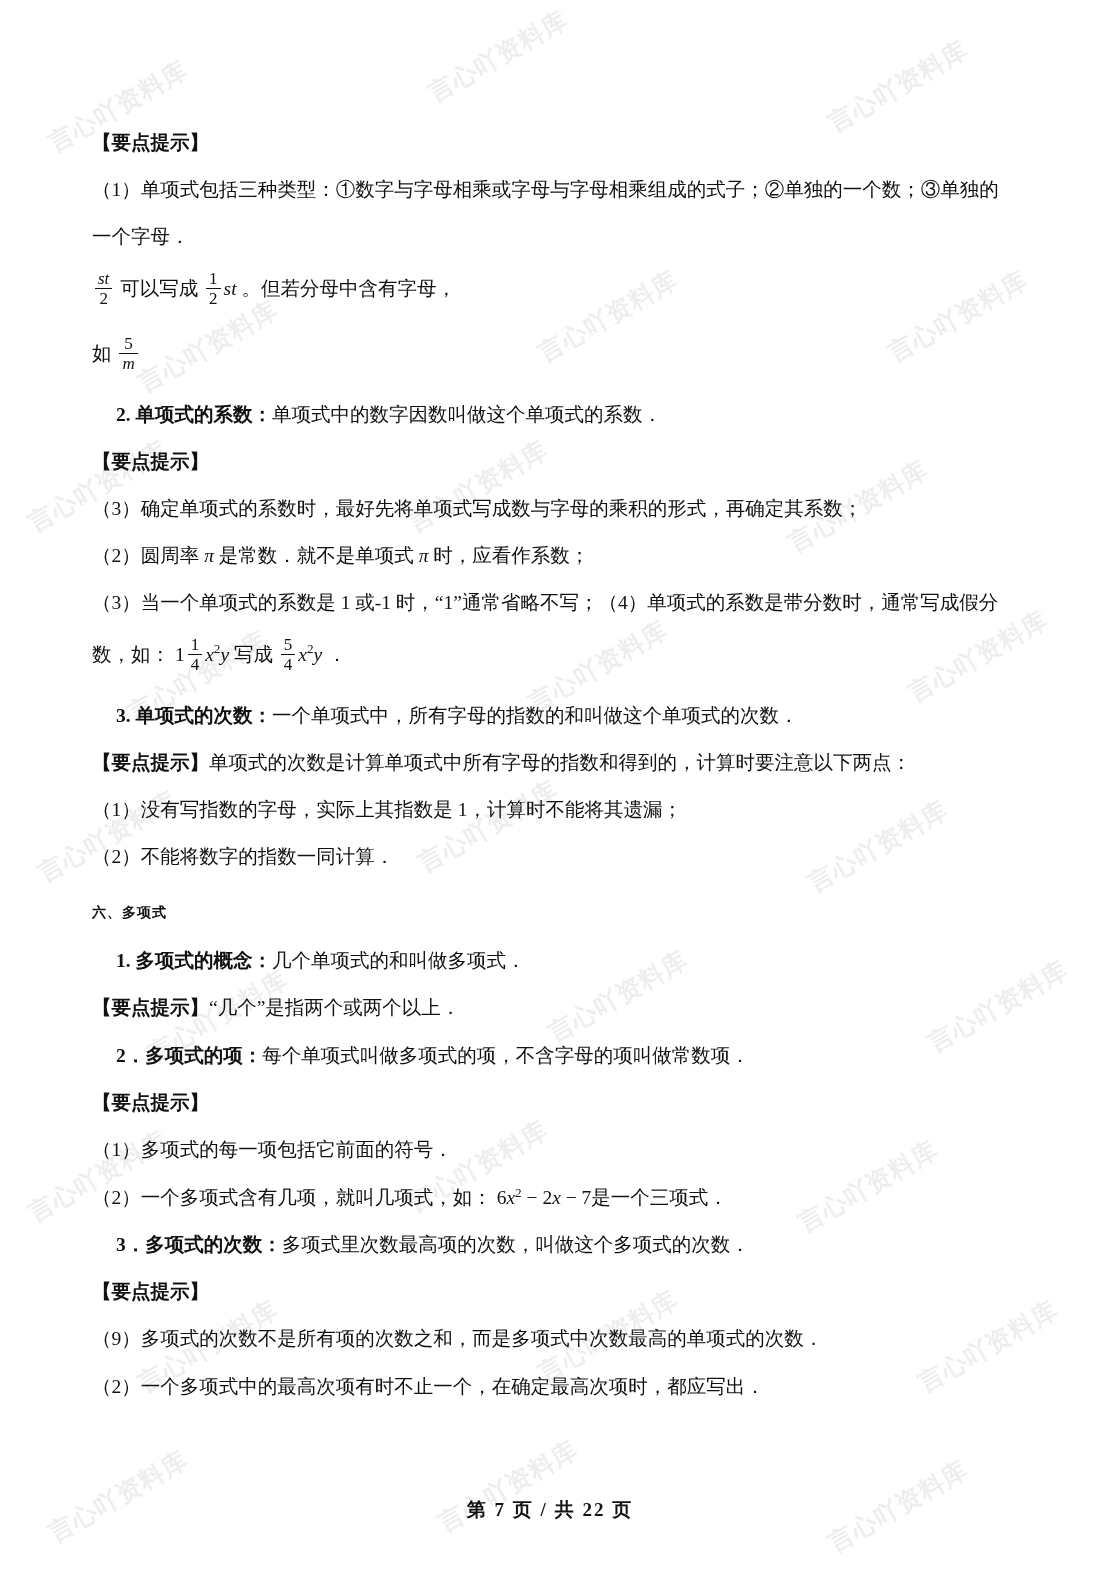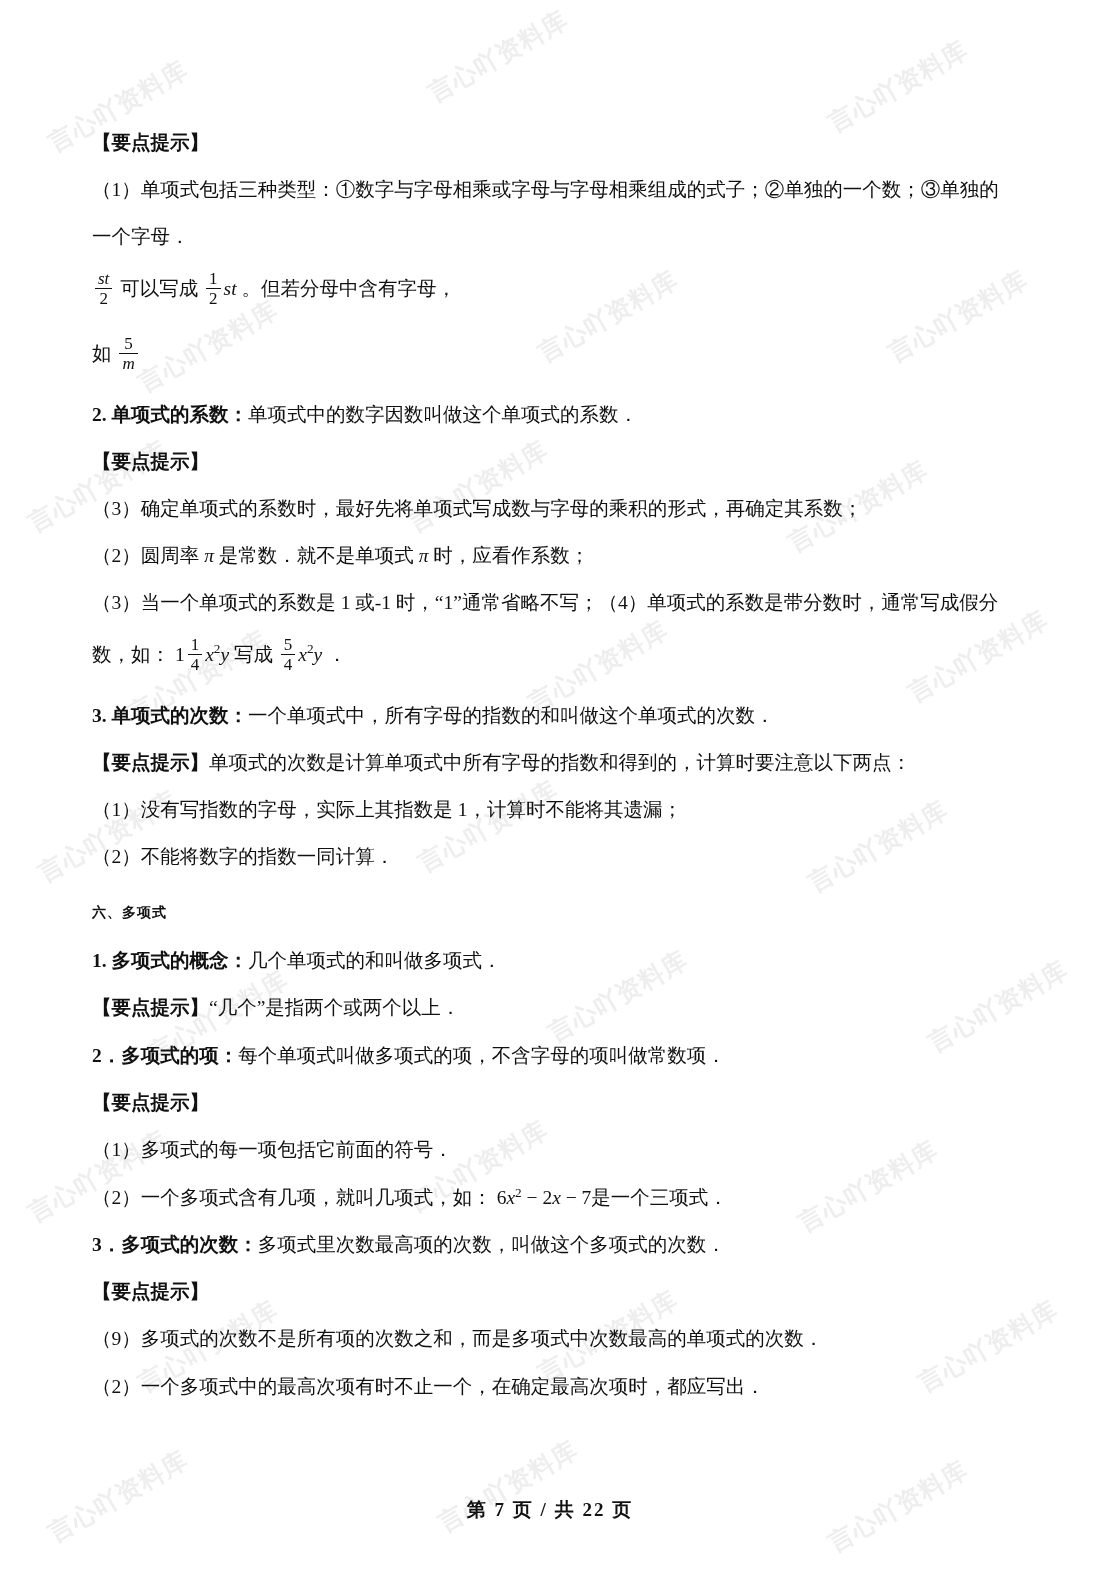--- a/index.html
+++ b/index.html
@@ -42,21 +42,21 @@
     box-sizing: border-box;
   }
   p {
     margin: 0 0 20px 0;
     font-size: 19.5px;
     line-height: 1.55;
     text-align: justify;
   }
   p.tight { margin-bottom: 17px; }
   p.frac-line { margin-bottom: 24px; line-height: 1.2; }
-  .bold { font-weight: bold; }
+  .bold { font-weight: bold; margin-left: 24px; }
   .hint { font-weight: bold; }
   .section-head {
     font-size: 14px;
     font-weight: bold;
     margin: 30px 0 22px 0;
     letter-spacing: 1px;
   }
   .math {
     font-family: "Liberation Serif", serif;
     font-style: italic;

